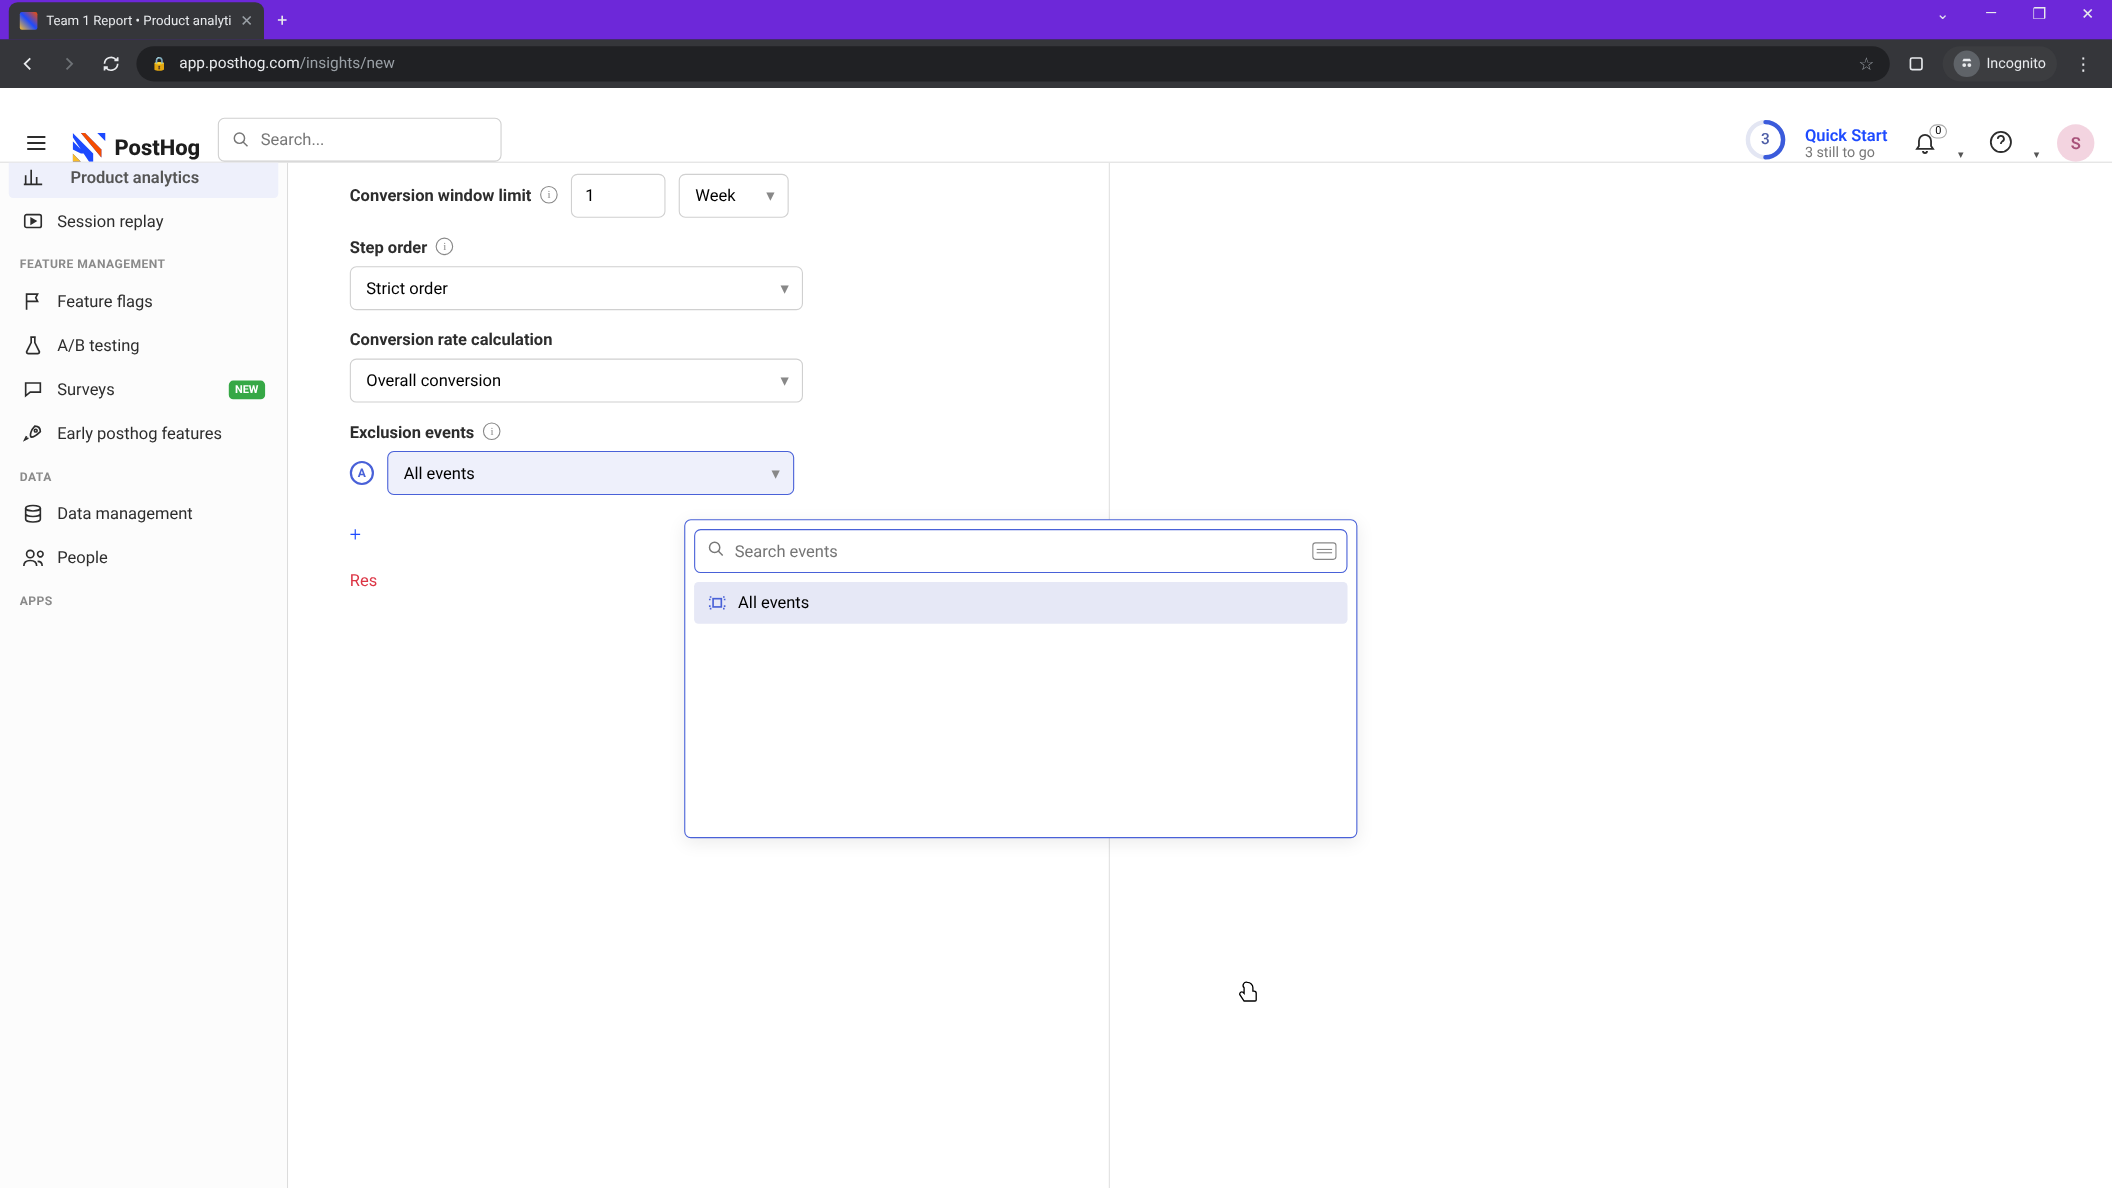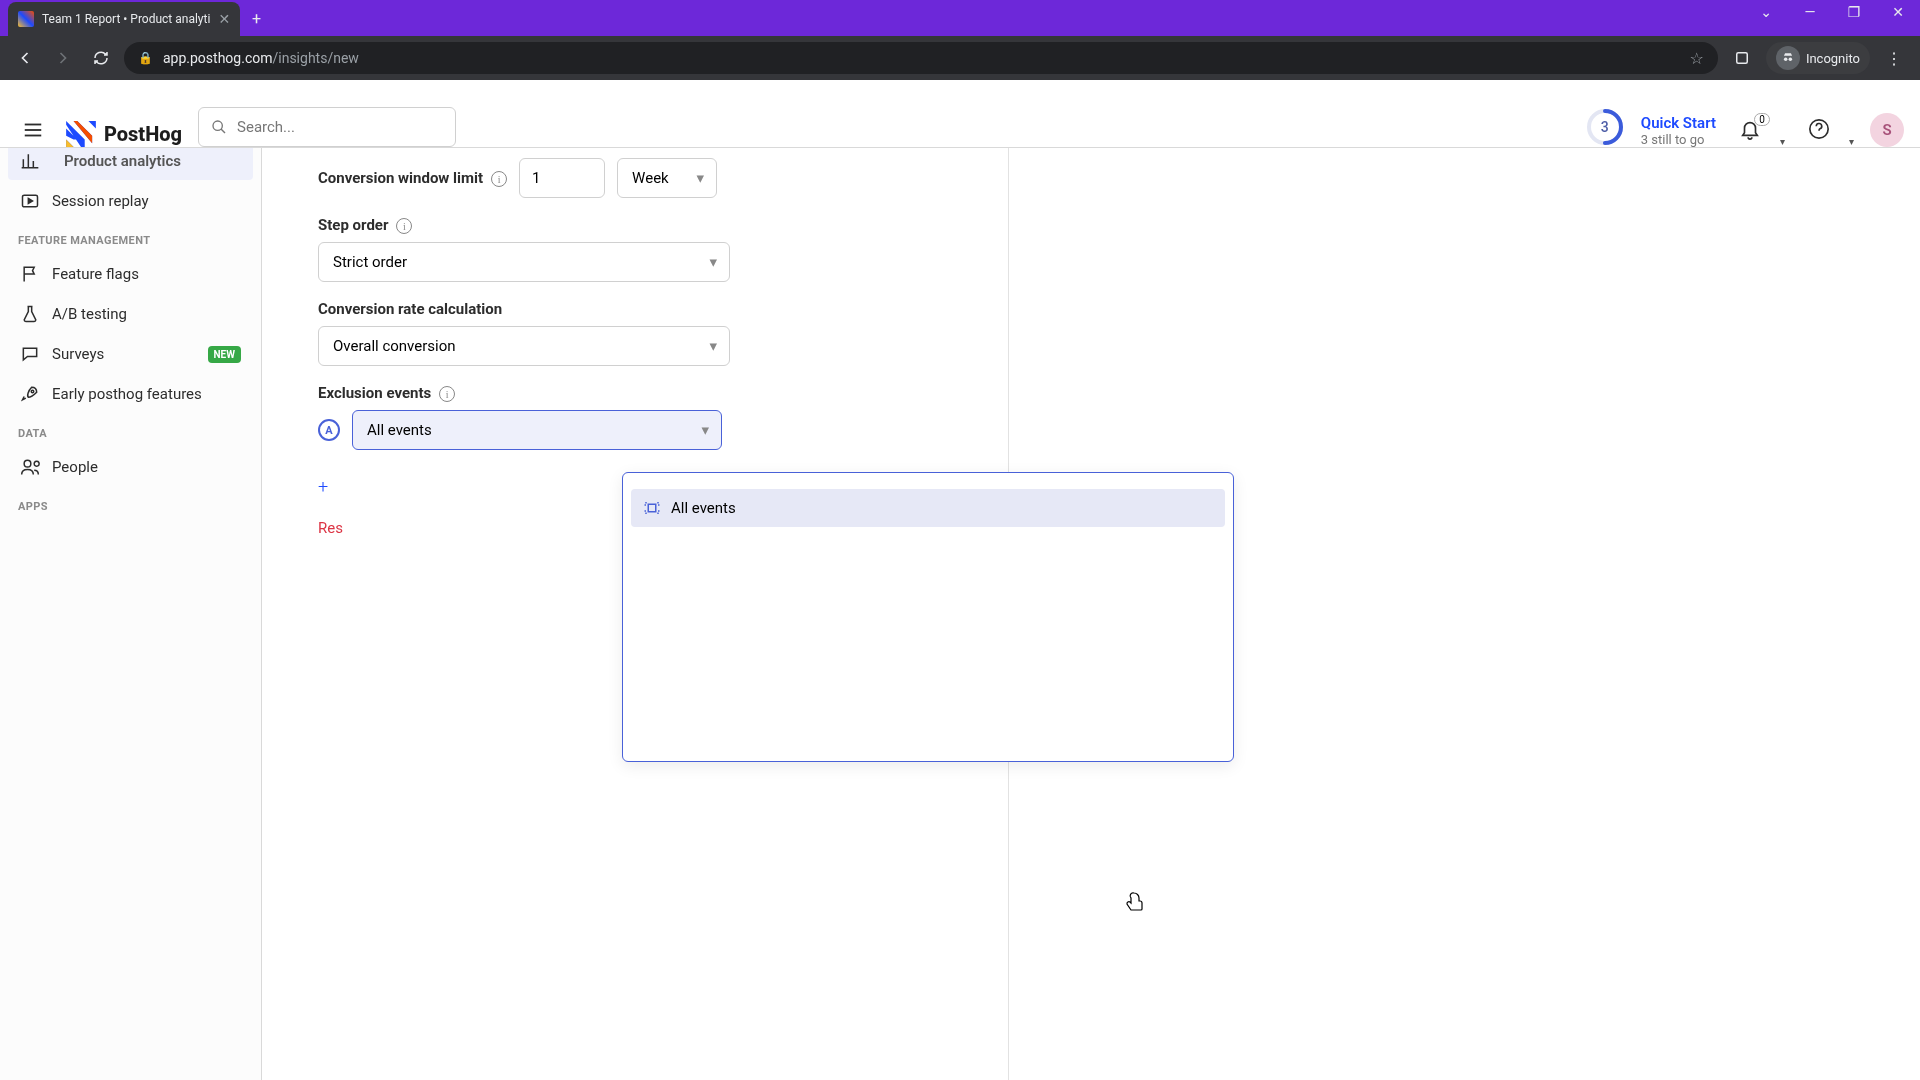--- a/index.html
+++ b/index.html
@@ -61,21 +61,21 @@
 .sb-ico { width: 20px; height: 20px; display: flex; align-items: center; justify-content: center; flex-shrink: 0; }
 .sb-ico svg { width: 20px; height: 20px; stroke: #2d2d2d; fill: none; stroke-width: 1.8; }
 .sb-section { font-size: 11px; font-weight: 700; color: #8a8a8a; letter-spacing: 0.4px; padding: 12px 18px 6px; }
 .sb-badge-n { background: #36a846; color: #fff; font-size: 10px; font-weight: 700; padding: 3px 6px; border-radius: 4px; margin-left: auto; }
 .sb-item.top-cut { margin-top: -6px; color: #555; }
 
 
 .main { flex: 1; overflow-y: auto; background: #fff; position: relative; padding: 10px 0 0 56px; }
 .panel { width: 440px; }
 .form-row { margin-bottom: 18px; }
-.form-lbl { font-size: 15px; font-weight: 700; color: #2d2d2d; margin-bottom: 8px; display: flex; align-items: flex-end; gap: 8px; }
+.form-lbl { font-size: 15px; font-weight: 700; color: #2d2d2d; margin-bottom: 8px; display: flex; align-items: flex-start; gap: 8px; }
 .info-i { width: 16px; height: 16px; border: 1.3px solid #888; border-radius: 50%; display: inline-flex; align-items: center; justify-content: center; font-size: 10px; color: #888; font-weight: 400; font-family: serif; }
 .inline-row { display: flex; align-items: center; gap: 12px; }
 .num-inp { width: 86px; height: 40px; border: 1px solid #d0d0d0; border-radius: 6px; padding: 0 12px; font-size: 15px; }
 .sel { height: 40px; border: 1px solid #d0d0d0; border-radius: 6px; padding: 0 12px 0 14px; font-size: 15px; display: flex; align-items: center; justify-content: space-between; cursor: pointer; background: #fff; }
 .sel .caret { color: #888; margin-left: 16px; }
 .sel-wk { min-width: 100px; }
 .sel-full { width: 412px; }
 .sel-act { border: 1.5px solid #4961d8; background: #eef0fb; width: 370px; }
 .step-row { display: flex; align-items: center; gap: 12px; }
 .step-a { width: 22px; height: 22px; border: 2px solid #4961d8; border-radius: 50%; display: flex; align-items: center; justify-content: center; font-size: 11px; font-weight: 700; color: #4961d8; }
@@ -264,20 +264,29 @@
             <path d="M5 15c-2 4-2 4-2 4s0 0 4-2M14 4c4 0 6 2 6 6-4 4-8 6-10 6-2-2 0-8 4-12z"></path>
             <circle cx="15" cy="9" r="1.5"></circle>
           </svg>
         </span>
       <span>Early posthog features</span>
     </div>
     <div class="sb-section">DATA</div>
     <div class="sb-item">
       <span class="sb-ico">
           <svg viewBox="0 0 24 24">
+            <ellipse cx="12" cy="6" rx="8" ry="3"></ellipse>
+            <path d="M4 6v12c0 1.7 3.6 3 8 3s8-1.3 8-3V6M4 12c0 1.7 3.6 3 8 3s8-1.3 8-3"></path>
+          </svg>
+        </span>
+      <span>Data management</span>
+    </div>
+    <div class="sb-item">
+      <span class="sb-ico">
+          <svg viewBox="0 0 24 24">
             <circle cx="9" cy="8" r="4"></circle>
             <path d="M2 21c0-4 3-6 7-6s7 2 7 6M17 8a3 3 0 1 1 0 .01M22 21c0-3-2-5-5-5"></path>
           </svg>
         </span>
       <span>People</span>
     </div>
     <div class="sb-section">APPS</div>
   </div>
 
   <div class="main">
@@ -336,20 +345,30 @@
       </div>
 
       <div class="add-graph">
         <span class="plus-ico">+</span>
       </div>
 
       <div class="res-link">Res</div>
     </div>
 
     <div class="popover">
+      <div class="popover-inp-wrap">
+        <span class="popover-search-ico">
+          <svg width="16" height="16" viewBox="0 0 24 24" fill="none" stroke="#777" stroke-width="2">
+              <circle cx="10" cy="10" r="7"></circle>
+              <line x1="21" y1="21" x2="15" y2="15"></line>
+            </svg>
+        </span>
+        <input class="popover-inp" placeholder="Search events" style="">
+        <span class="popover-kbd"></span>
+      </div>
       <div class="popover-opt">
         <svg class="opt-ico" viewBox="0 0 24 24" fill="none" stroke="#4961d8" stroke-width="2">
             <rect x="7" y="7" width="10" height="10"></rect>
             <path d="M3 9V5h4M21 9V5h-4M3 15v4h4M21 15v4h-4" stroke-dasharray="2 2"></path>
           </svg>
         <span>All events</span>
       </div>
       <div class="cursor">
         <svg viewBox="0 0 20 22">
             <path d="M10 2a5 5 0 0 1 5 5v3h1a2 2 0 0 1 2 2v6a1 1 0 0 1-1 1H7l-4-6a2 2 0 0 1 3-2l1 1V7a3 3 0 0 1 3-5z" fill="#fff" stroke="#000" stroke-width="1.2"></path>

